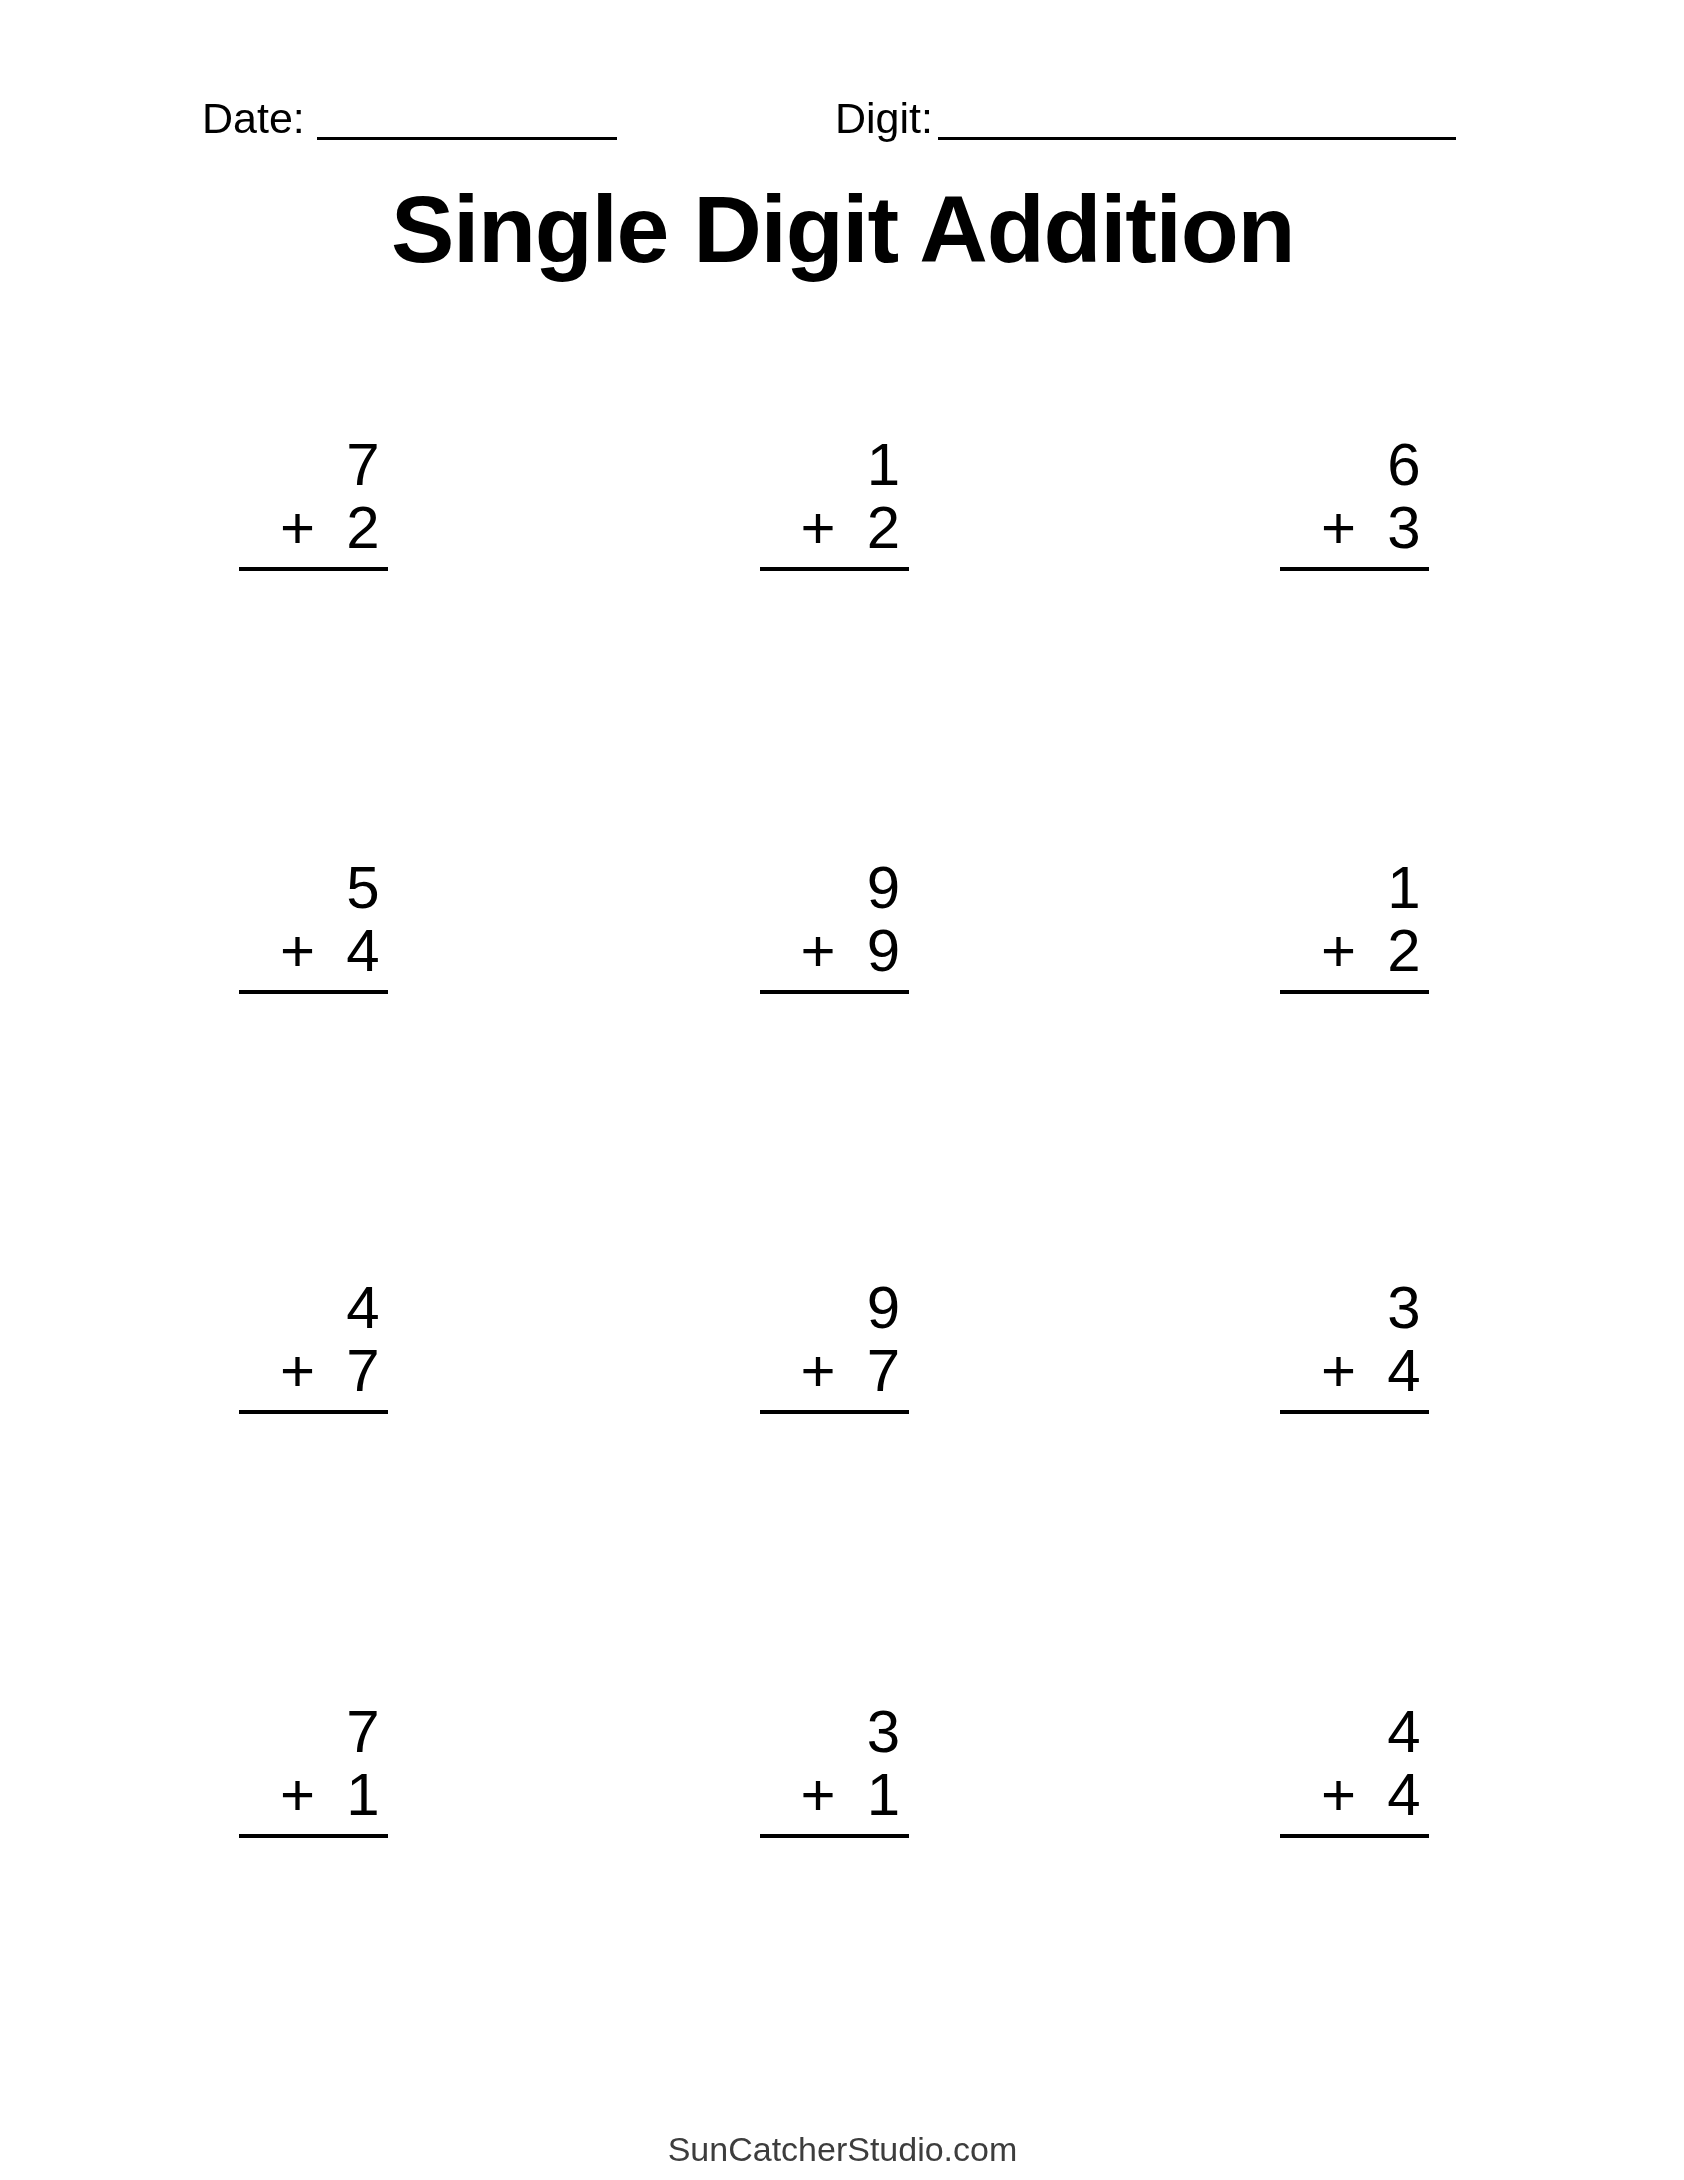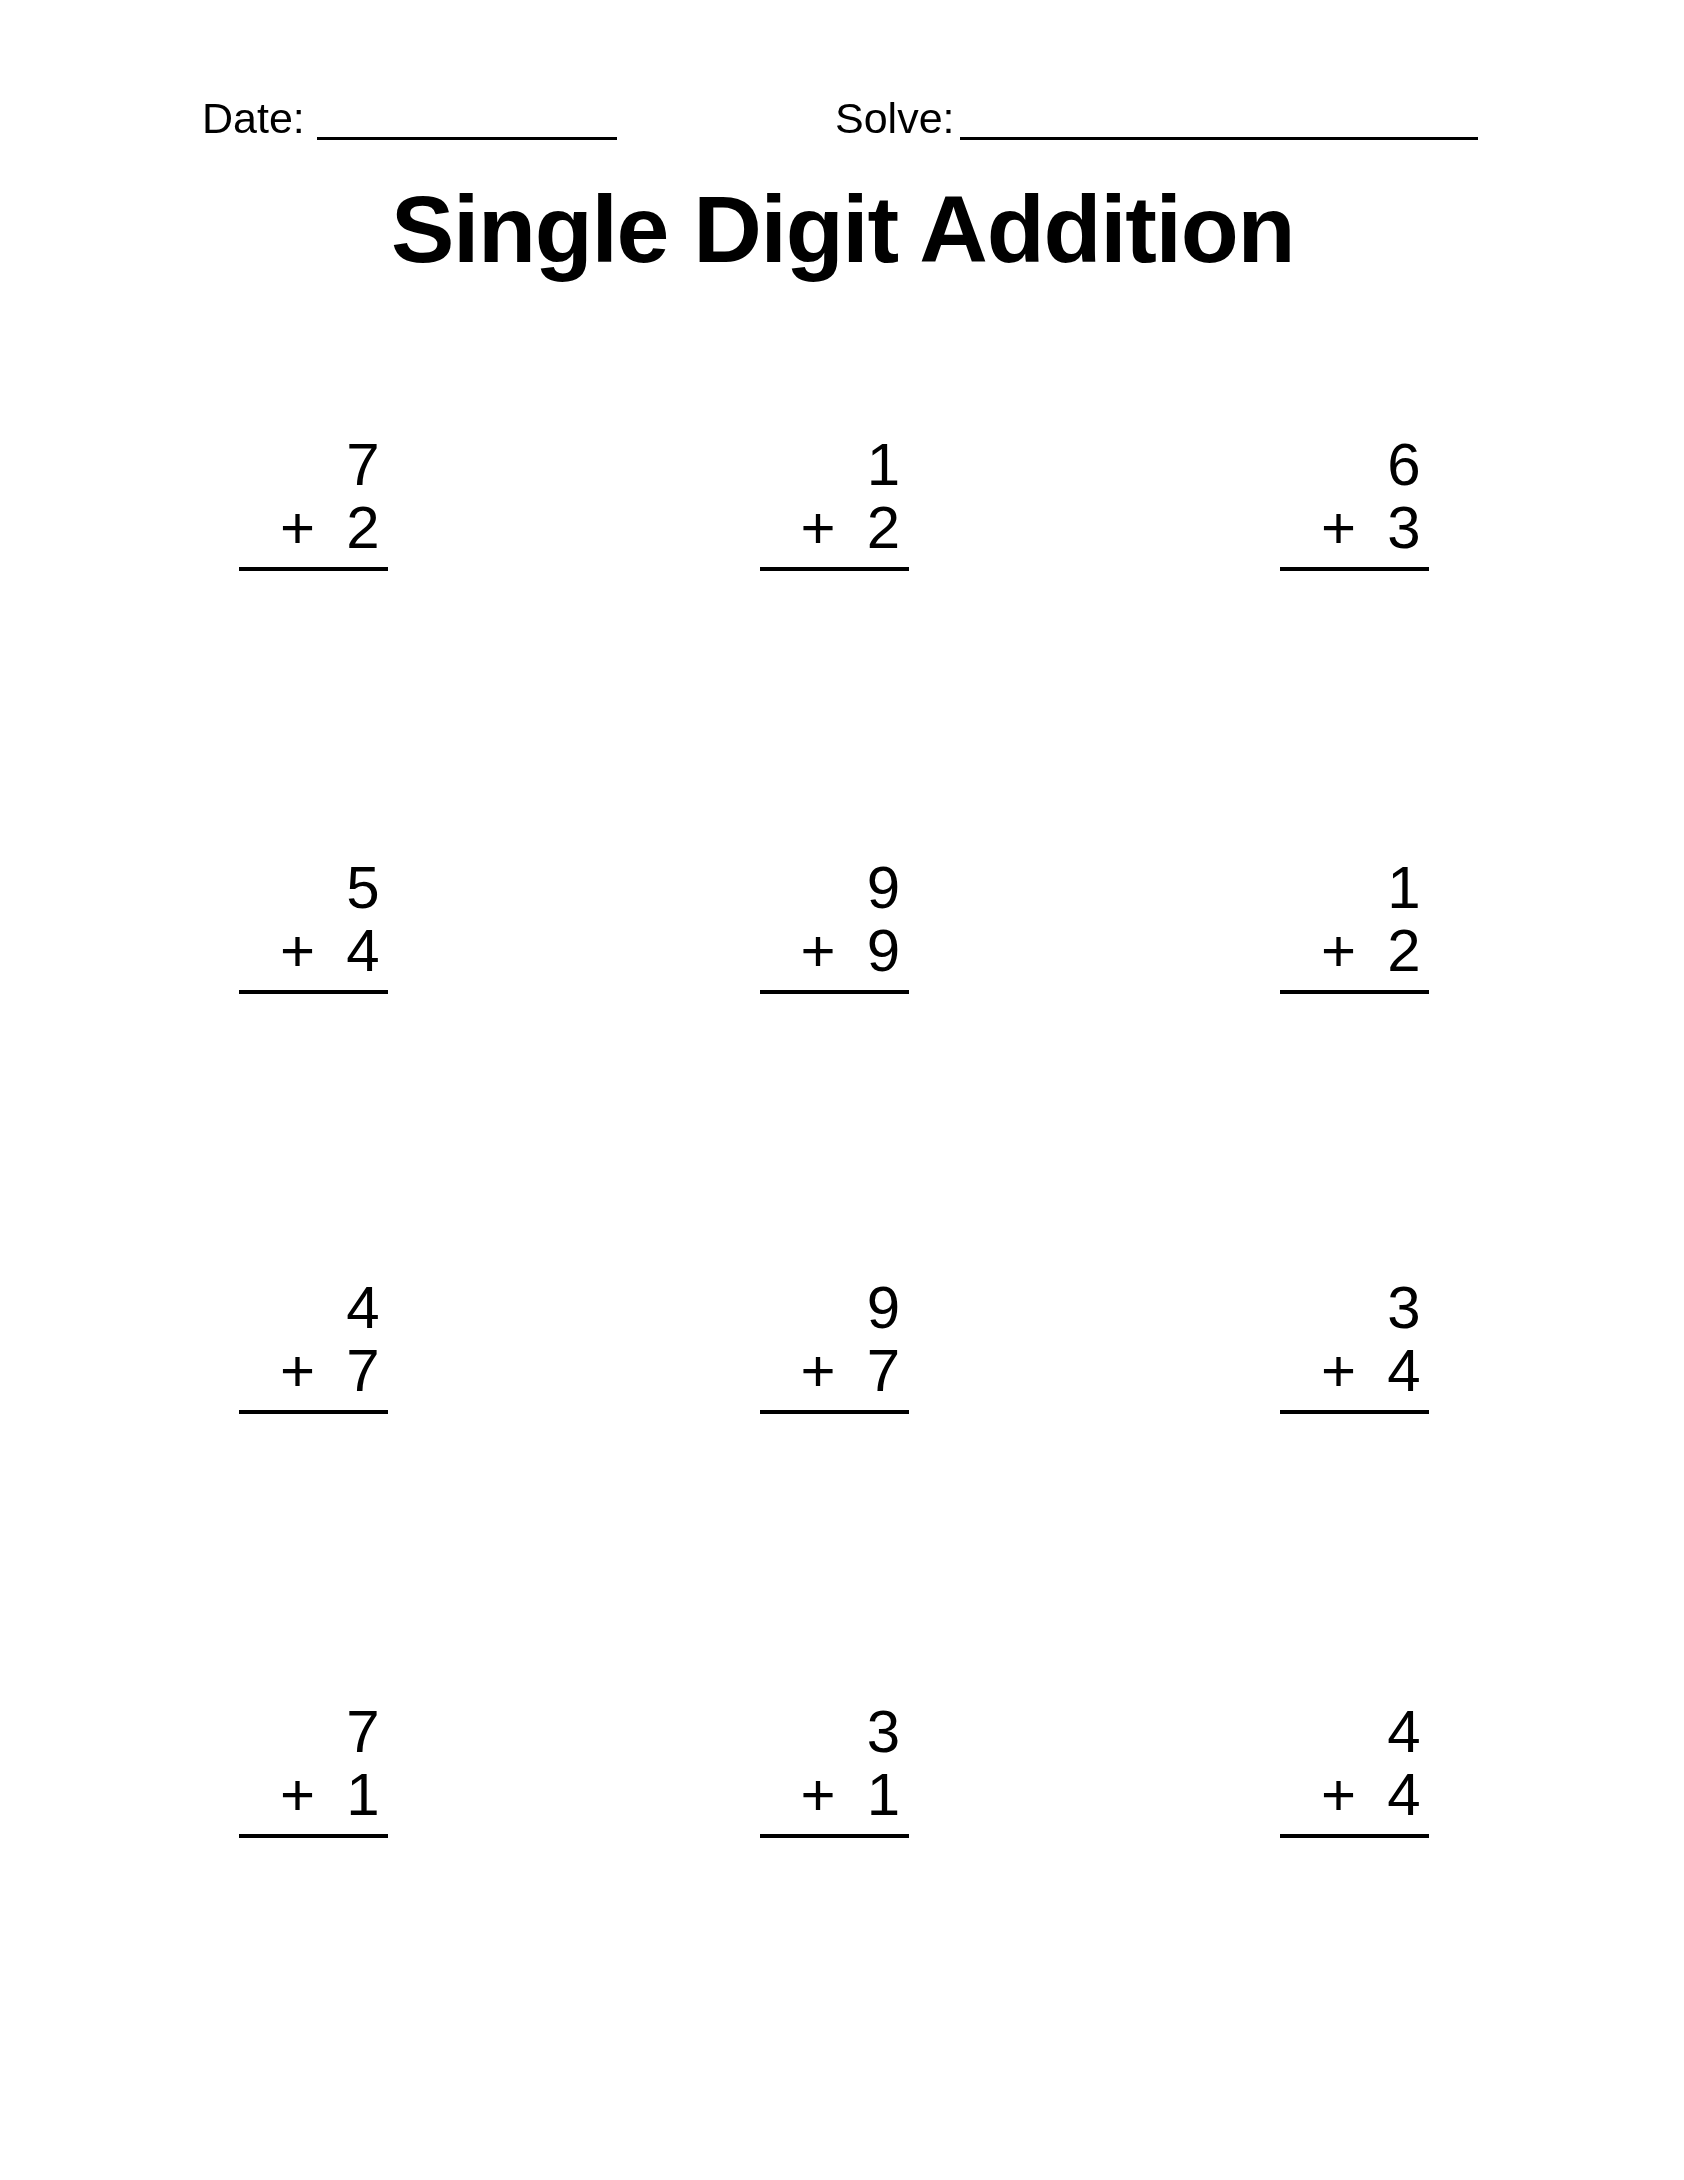--- a/index.html
+++ b/index.html
@@ -111,21 +111,21 @@
 </head>
 <body>
 
 <div class="page">
 
   <div class="field date-field">
     <span>Date:</span><span class="write-line date-line"></span>
   </div>
 
   <div class="field name-field">
-    <span>Solve:</span><span class="write-line name-line"></span>
+    <span>Digit:</span><span class="write-line name-line"></span>
   </div>
 
   <h1 class="title">Single Digit Addition</h1>
 
   <div class="problems">
 
     <div class="problem-row row-1">
       <div class="problem">
         <div class="operand-top">7</div>
         <div class="operand-row">
@@ -228,15 +228,16 @@
         <div class="operand-row">
           <span>+</span>
           <span>4</span>
         </div>
         <div class="sum-line"></div>
       </div>
     </div>
 
   </div>
 
+  <div class="footer">SunCatcherStudio.com</div>
 
 </div>
 
 
 </body></html>

